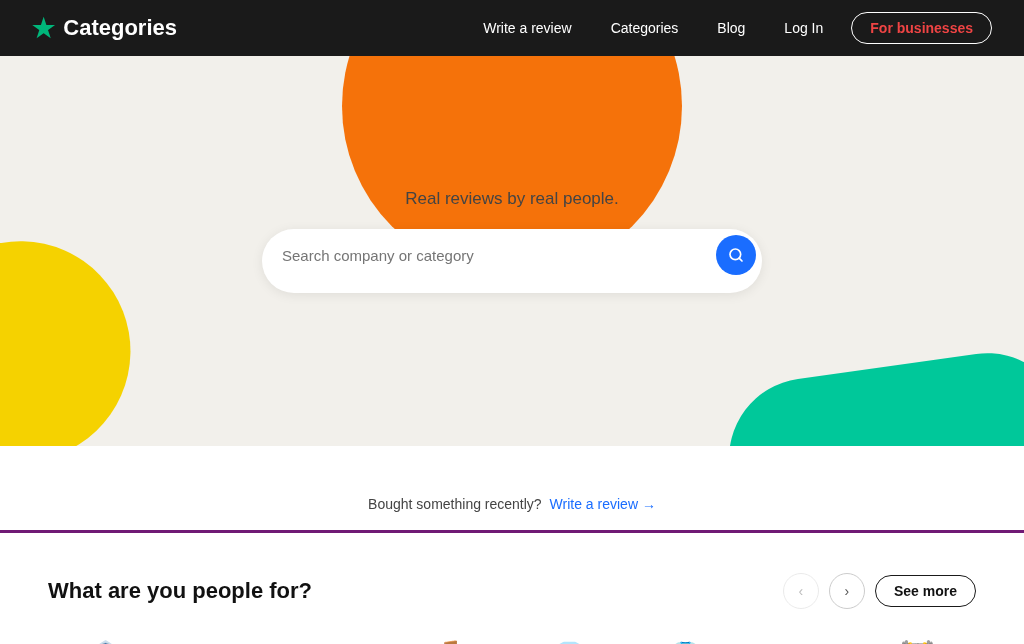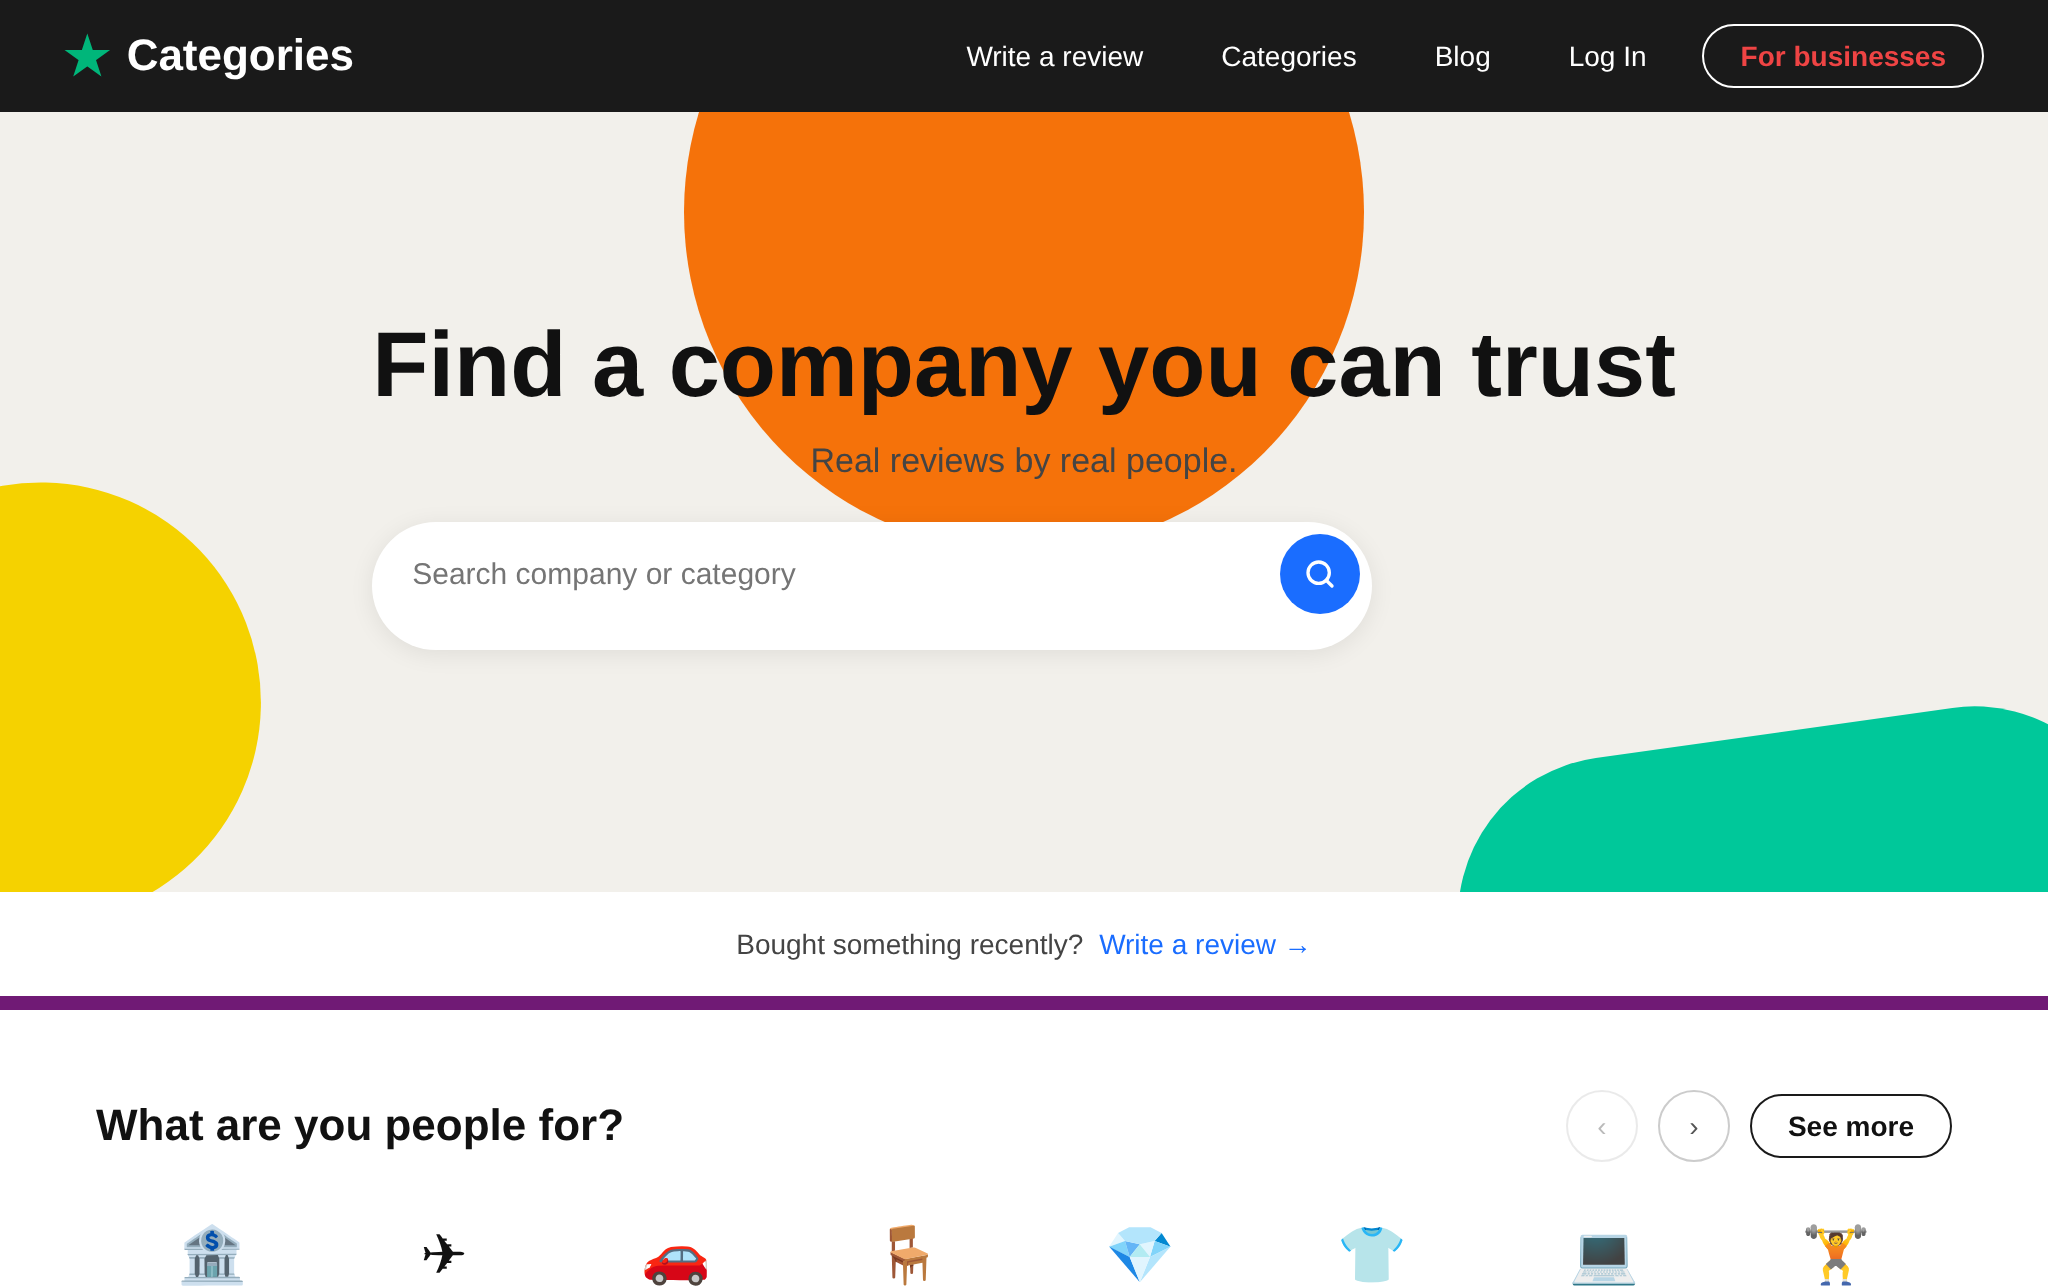--- a/index.html
+++ b/index.html
@@ -151,21 +151,22 @@
       flex-shrink: 0;
     }
 
     
     .cta-bar {
       background: #fff;
       padding: 18px 0;
       text-align: center;
       font-size: 14px;
       color: #444;
-      border-bottom: 7px solid #701a75;
+      border-bottom: 3px solid #701a75;
+      margin-top: 32px;
     }
     .cta-bar a {
       color: #1a6dff;
       text-decoration: none;
       margin-left: 4px;
     }
 
     
     .categories-section {
       padding: 40px 48px 32px;
@@ -254,21 +255,20 @@
     <button class="nav-btn">For businesses</button>
   </div>
 </nav>
 
 <section class="hero">
   <div class="shape-orange"></div>
   <div class="shape-yellow"></div>
   <div class="shape-green"></div>
 
   <div class="hero-content">
-    <h1 class="hero-title">Find a company you can trust</h1>
     <p class="hero-subtitle">Real reviews by real people.</p>
     <div class="search-bar">
       <input class="search-input" type="text" placeholder="Search company or category" style="">
       <button class="search-btn">
         <svg width="16" height="16" viewBox="0 0 24 24" fill="none" stroke="white" stroke-width="2.5" stroke-linecap="round" stroke-linejoin="round">
           <circle cx="11" cy="11" r="8"></circle>
           <line x1="21" y1="21" x2="16.65" y2="16.65"></line>
         </svg>
       </button>
     </div>

